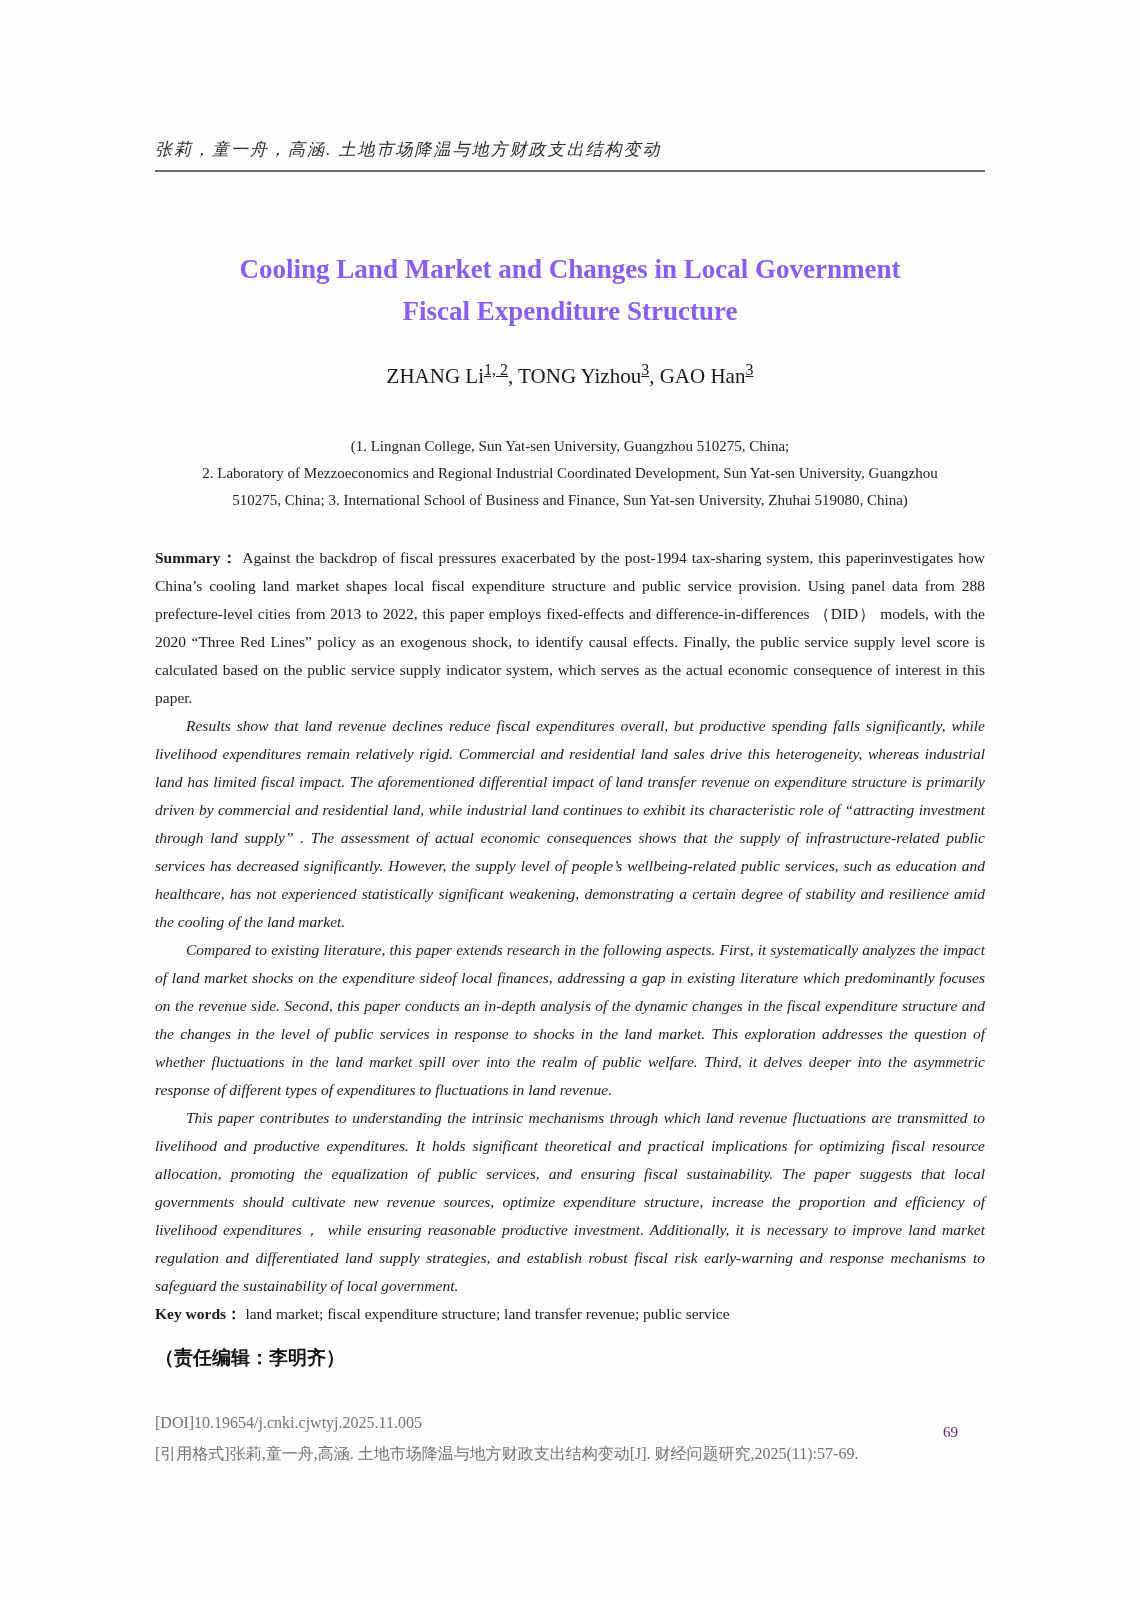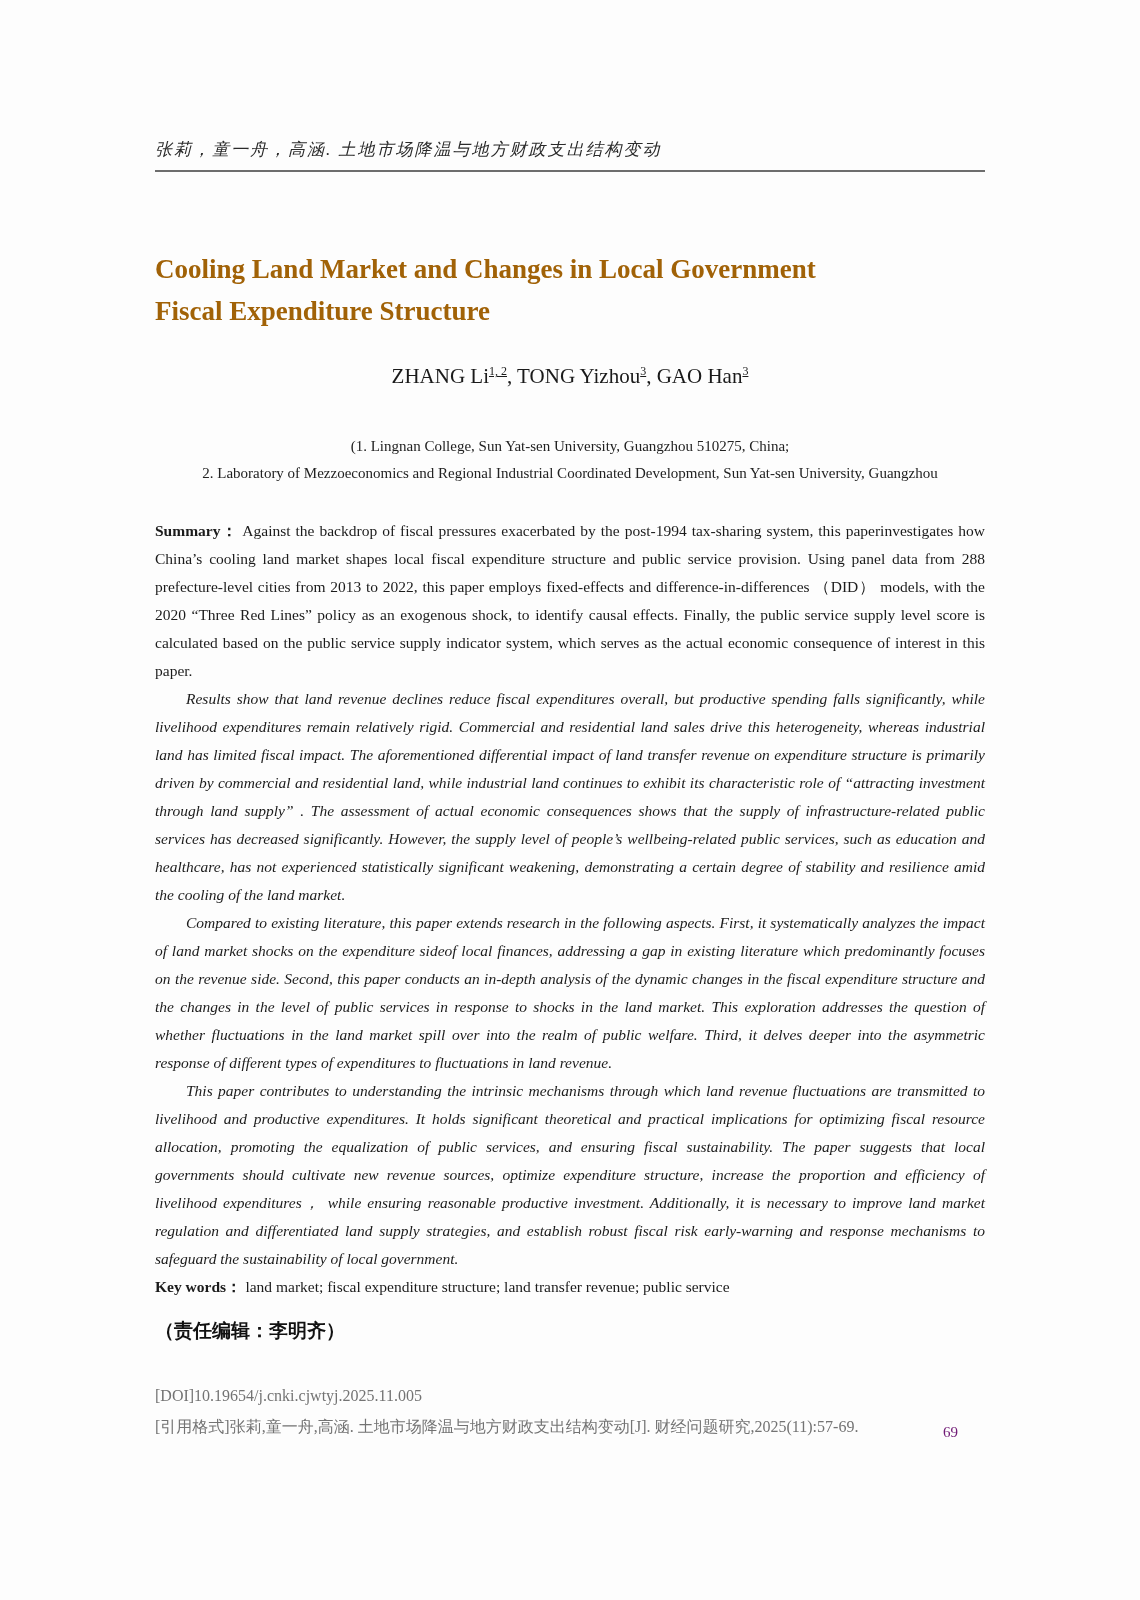--- a/index.html
+++ b/index.html
@@ -29,35 +29,35 @@
     border-bottom: 2px solid #6d6d6d;
   }
   .running-header-text {
     font-style: italic;
     font-size: 17px;
     letter-spacing: 2px;
     color: #2a2a2a;
   }
   .article-title {
     margin: 76px 0 0 0;
-    text-align: left;
+    text-align: center;
     font-size: 27px;
     font-weight: bold;
     line-height: 42px;
-    color: #a16207;
+    color: #8b5cf6;
   }
   .article-title span { display: block; }
   .authors-line {
     margin-top: 32px;
     text-align: center;
     font-size: 21px;
     color: #1a1a1a;
   }
   .authors-line sup {
-    font-size: 12px;
+    font-size: 16px;
     vertical-align: super;
     line-height: 0;
     text-decoration: underline;
   }
   .affiliations {
     margin-top: 44px;
     text-align: center;
     font-size: 15px;
     line-height: 27px;
     color: #222;
@@ -114,20 +114,21 @@
       <span>Fiscal Expenditure Structure</span>
     </h1>
 
     <div class="authors-line">
       <span>ZHANG Li</span><sup>1, 2</sup><span>, </span><span>TONG Yizhou</span><sup>3</sup><span>, </span><span>GAO Han</span><sup>3</sup>
     </div>
 
     <div class="affiliations">
       <div>(1. Lingnan College, Sun Yat-sen University, Guangzhou 510275, China;</div>
       <div>2. Laboratory of Mezzoeconomics and Regional Industrial Coordinated Development, Sun Yat-sen University, Guangzhou</div>
+      <div>510275, China; 3. International School of Business and Finance, Sun Yat-sen University, Zhuhai 519080, China)</div>
     </div>
 
     <div class="body-block">
       <p><span class="lbl">Summary：</span> <span>Against the backdrop of fiscal pressures exacerbated by the post-1994 tax-sharing system, this paperinvestigates how China’s cooling land market shapes local fiscal expenditure structure and public service provision. Using panel data from 288 prefecture-level cities from 2013 to 2022, this paper employs fixed-effects and difference-in-differences （DID） models, with the 2020 “Three Red Lines” policy as an exogenous shock, to identify causal effects. Finally, the public service supply level score is calculated based on the public service supply indicator system, which serves as the actual economic consequence of interest in this paper.</span></p>
       <p class="indent">Results show that land revenue declines reduce fiscal expenditures overall, but productive spending falls significantly, while livelihood expenditures remain relatively rigid. Commercial and residential land sales drive this heterogeneity, whereas industrial land has limited fiscal impact. The aforementioned differential impact of land transfer revenue on expenditure structure is primarily driven by commercial and residential land, while industrial land continues to exhibit its characteristic role of “attracting investment through land supply” . The assessment of actual economic consequences shows that the supply of infrastructure-related public services has decreased significantly. However, the supply level of people’s wellbeing-related public services, such as education and healthcare, has not experienced statistically significant weakening, demonstrating a certain degree of stability and resilience amid the cooling of the land market.</p>
       <p class="indent">Compared to existing literature, this paper extends research in the following aspects. First, it systematically analyzes the impact of land market shocks on the expenditure sideof local finances, addressing a gap in existing literature which predominantly focuses on the revenue side. Second, this paper conducts an in-depth analysis of the dynamic changes in the fiscal expenditure structure and the changes in the level of public services in response to shocks in the land market. This exploration addresses the question of whether fluctuations in the land market spill over into the realm of public welfare. Third, it delves deeper into the asymmetric response of different types of expenditures to fluctuations in land revenue.</p>
       <p class="indent">This paper contributes to understanding the intrinsic mechanisms through which land revenue fluctuations are transmitted to livelihood and productive expenditures. It holds significant theoretical and practical implications for optimizing fiscal resource allocation, promoting the equalization of public services, and ensuring fiscal sustainability. The paper suggests that local governments should cultivate new revenue sources, optimize expenditure structure, increase the proportion and efficiency of livelihood expenditures， while ensuring reasonable productive investment. Additionally, it is necessary to improve land market regulation and differentiated land supply strategies, and establish robust fiscal risk early-warning and response mechanisms to safeguard the sustainability of local government.</p>
       <p><span class="lbl">Key words：</span> <span>land market; fiscal expenditure structure; land transfer revenue; public service</span></p>
     </div>
 

